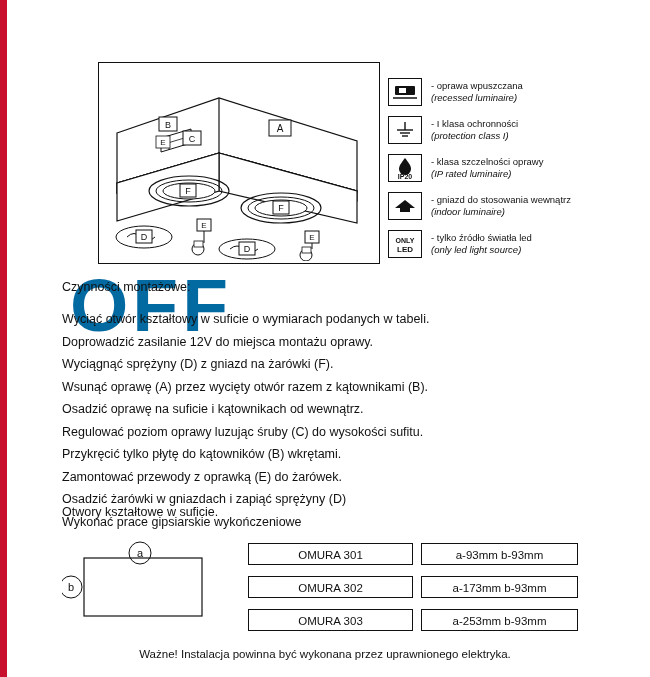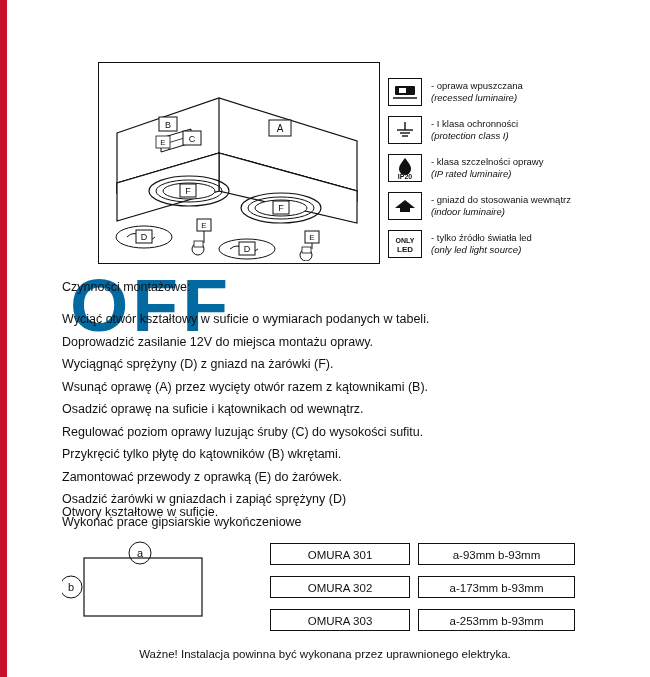--- a/index.html
+++ b/index.html
@@ -149,21 +149,21 @@
   }
   .tcell {
     border: 1px solid #111;
     height: 22px;
     line-height: 22px;
     text-align: center;
     font-size: 11.5px;
     box-sizing: border-box;
     background: #fff;
   }
-  .tcell.model { width: 140px; margin-left: 22px; }
+  .tcell.model { width: 165px; }
   .tcell.dims { width: 157px; margin-left: 8px; }
 
   .footer-note {
     position: absolute;
     left: 0;
     top: 648px;
     width: 650px;
     text-align: center;
     font-size: 11.5px;
   }

